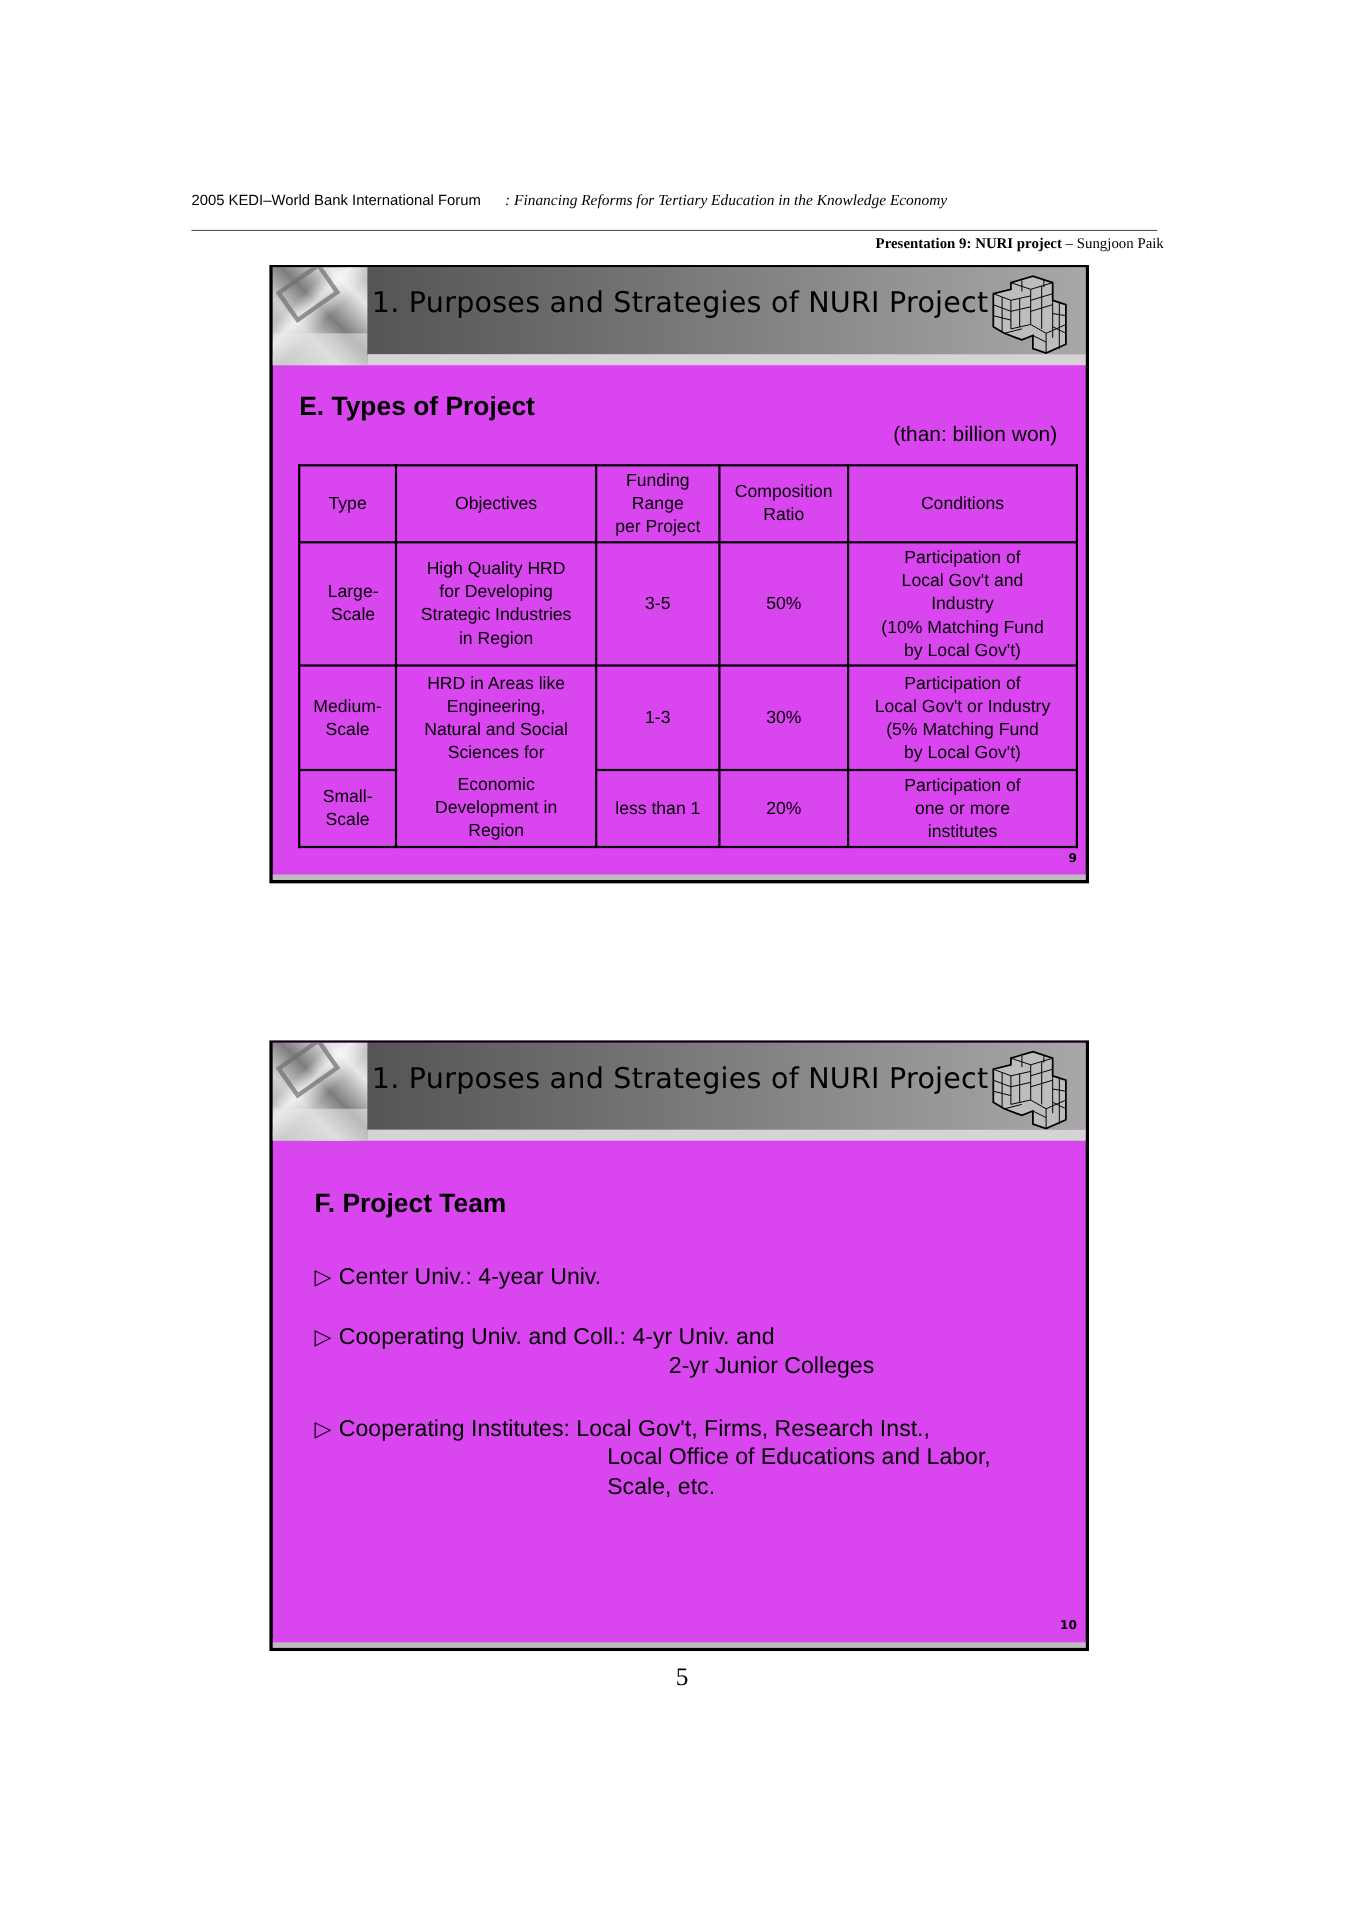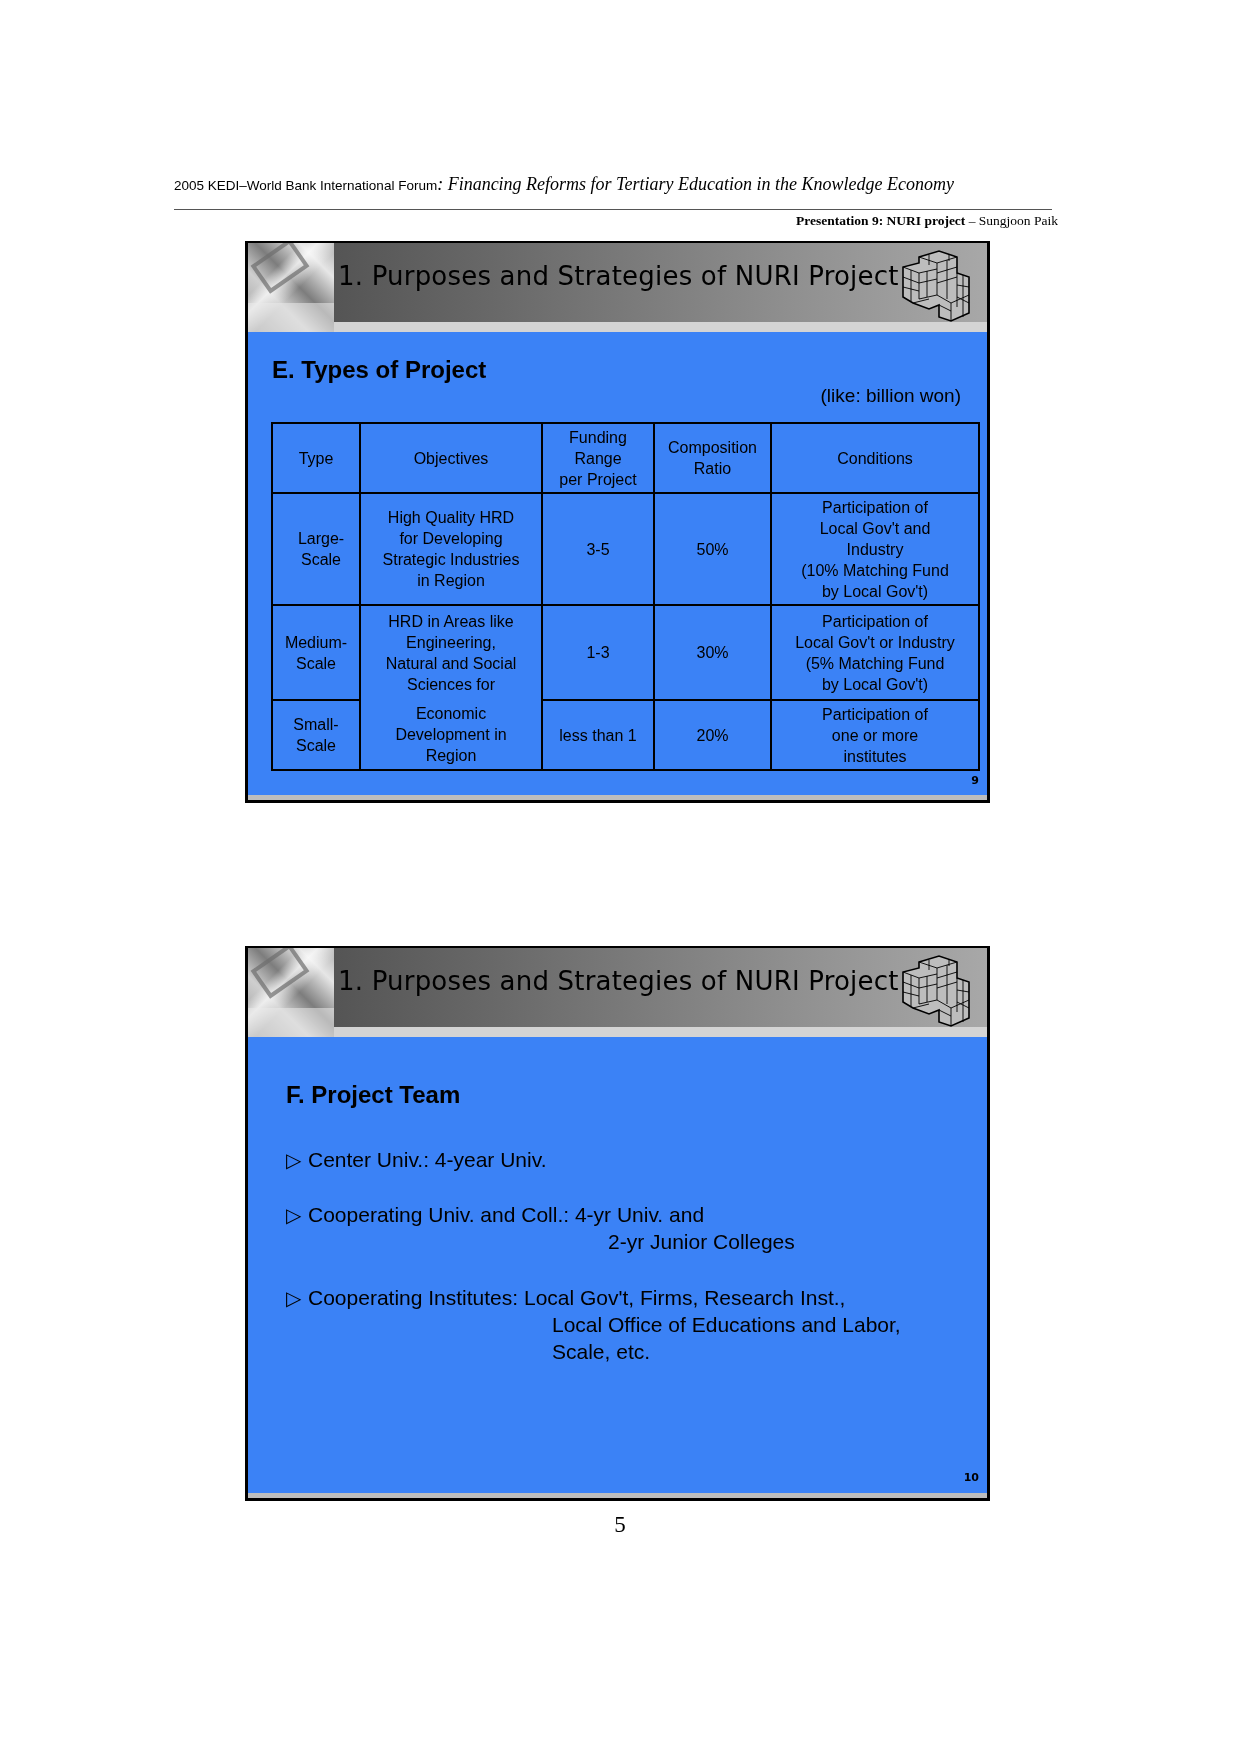--- a/index.html
+++ b/index.html
@@ -1,24 +1,24 @@
 <!DOCTYPE html>
 <html><head>
 <meta charset="utf-8">
 <style>
   html, body { margin: 0; padding: 0; background: #ffffff; }
   body { width: 1240px; height: 1755px; position: relative; overflow: hidden; font-family: "Liberation Sans", sans-serif; color: #000; }
 
   .hdr-line1 { position: absolute; left: 174px; top: 174px; font-size: 13.5px; white-space: nowrap; }
-  .hdr-line1 .serif-it { font-family: "Liberation Serif", serif; font-style: italic; font-size: 18px; }
+  .hdr-line1 .serif-it { font-family: "Liberation Serif", serif; font-style: italic; font-size: 14px; margin-left: 22px; }
   .hdr-rule { position: absolute; left: 174px; top: 209px; width: 878px; height: 0; border-top: 1px solid #555; }
   .hdr-line2 { position: absolute; right: 182px; top: 213px; font-family: "Liberation Serif", serif; font-size: 13.5px; white-space: nowrap; }
   .hdr-line2 b { font-weight: bold; }
 
-  .slide { position: absolute; left: 245px; width: 745px; border: 3px solid #000; border-top-width: 2px; background: #3b82f6; box-sizing: border-box; }
+  .slide { position: absolute; left: 245px; width: 745px; border: 3px solid #000; border-top-width: 2px; background: #d946ef; box-sizing: border-box; }
   .slide .band { position: absolute; left: 0; top: 0; right: 0; height: 79px; background: linear-gradient(to right, #4a4a4a 0%, #6a6a6a 35%, #8c8c8c 70%, #a8a8a8 100%); }
   .slide .strip { position: absolute; left: 0; top: 79px; right: 0; height: 10px; background: #d4d4d4; }
   .slide .photo { position: absolute; left: 0; top: 0; width: 86px; height: 89px; overflow: hidden;
      background:
        linear-gradient(135deg, transparent 30%, rgba(255,255,255,0.7) 40%, transparent 55%),
        linear-gradient(45deg, #9a9a9a 0%, #cfcfcf 35%, #7d7d7d 55%, #e6e6e6 80%, #b0b0b0 100%); }
   .slide .photo .ph1 { position: absolute; left: 8px; top: 6px; width: 40px; height: 26px; border: 4px solid #6e6e6e; transform: rotate(-35deg); opacity: .7; }
   .slide .photo .ph2 { position: absolute; left: 0; top: 60px; width: 86px; height: 29px; background: rgba(235,235,235,.55); }
   .slide .title { position: absolute; left: 90px; top: 18px; font-family: "DejaVu Sans", sans-serif; font-size: 26px; color: #000; white-space: nowrap; letter-spacing: 0.2px; }
   .slide .cube { position: absolute; right: 14px; top: 4px; width: 74px; height: 78px; }
@@ -87,21 +87,21 @@
         <line x1="58" y1="38" x2="70" y2="40"></line>
       <line x1="58" y1="50" x2="70" y2="56"></line>
         <line x1="64" y1="28" x2="64" y2="70"></line>
       <line x1="40" y1="58" x2="52" y2="64"></line>
         <line x1="14" y1="56" x2="30" y2="52"></line>
       <line x1="30" y1="8" x2="30" y2="18"></line>
         <line x1="50" y1="7" x2="50" y2="14"></line>
     </g>
   </svg>
   <div class="sec-title" style="left:24px; top:113px;">E. Types of Project</div>
-  <div class="unit" style="right:26px; top:142px;">(like: billion won)</div>
+  <div class="unit" style="right:26px; top:142px;">(than: billion won)</div>
 
   <table class="proj">
     <tbody>
         <tr style="height:70px;">
       <th style="width:78px;"><span>Type</span></th>
       <th style="width:172px;"><span>Objectives</span></th>
       <th style="width:102px; white-space:pre-line;"><span>Funding
 Range
 per Project</span></th>
       <th style="width:107px; white-space:pre-line;"><span>Composition

